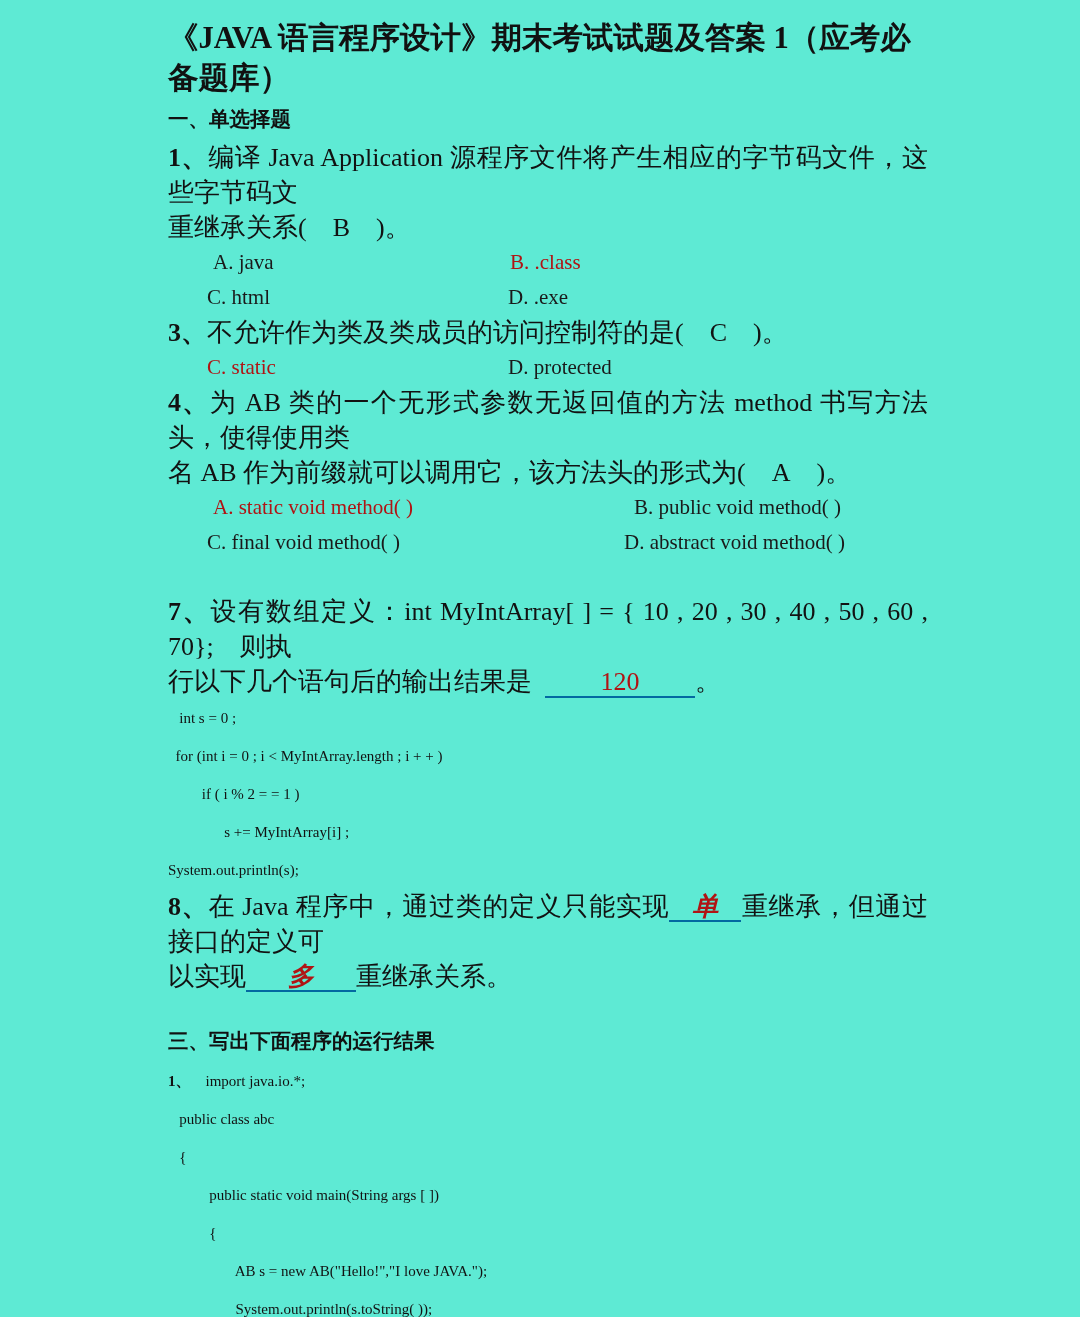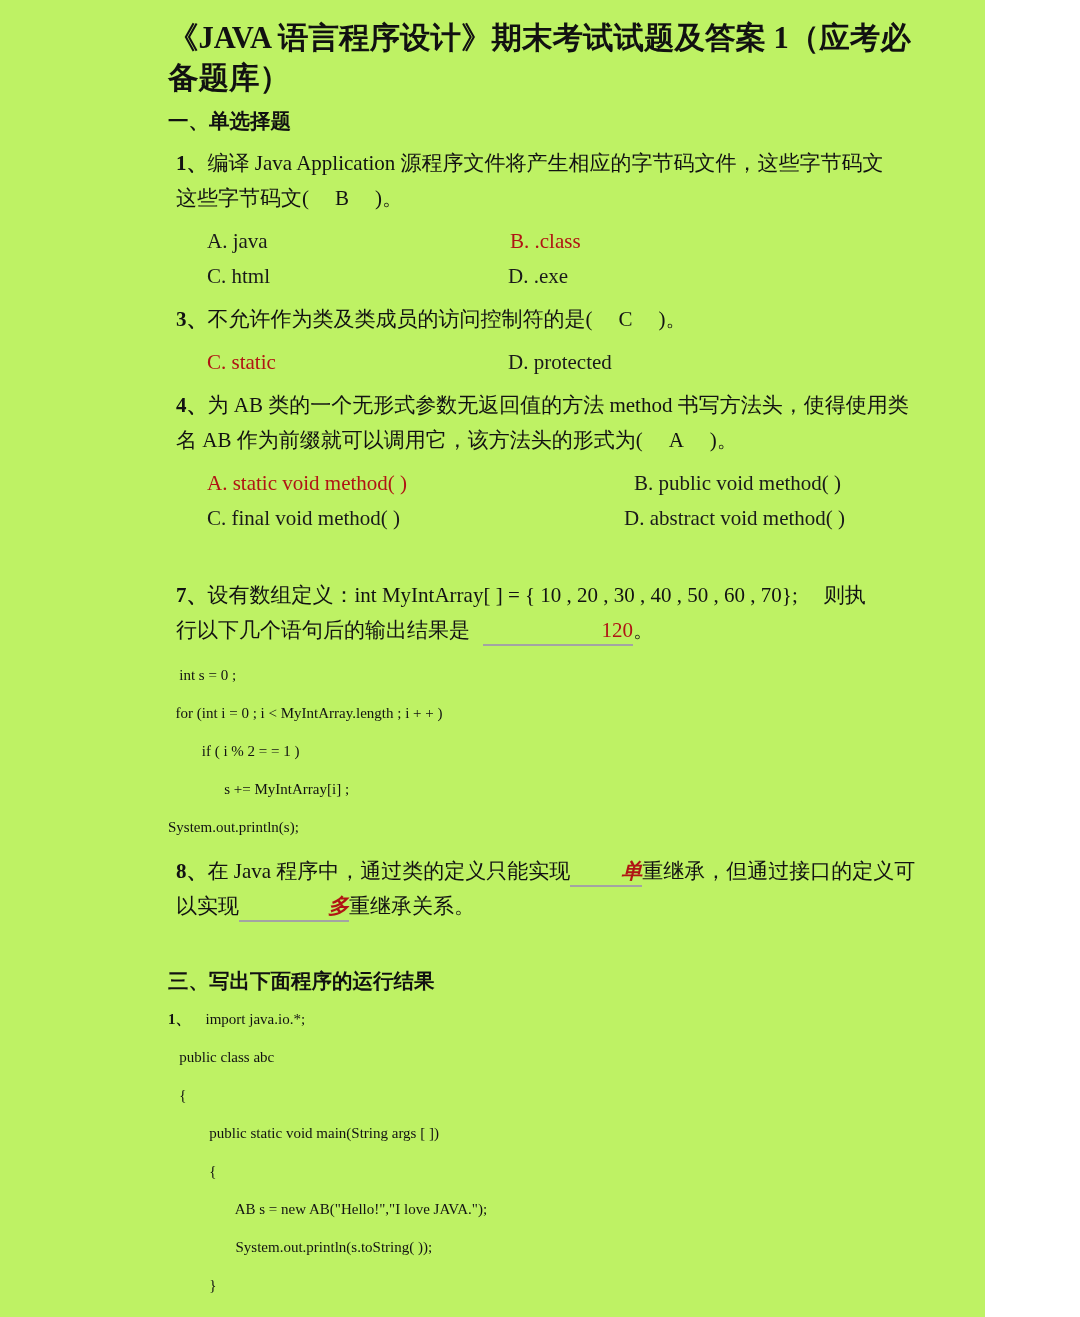--- a/index.html
+++ b/index.html
@@ -2,23 +2,23 @@
 <html><head>
 <meta charset="utf-8">
 <style>
   html, body {
     margin: 0;
     padding: 0;
     background: #ffffff;
   }
   .page {
     position: relative;
-    width: 985px;
+    width: 1080px;
     height: 1317px;
-    background: #bef264;
+    background: #5eead4;
     font-family: "Liberation Serif", "DejaVu Serif", serif;
     color: #1a1a1a;
     overflow: hidden;
   }
   .content {
     position: absolute;
     left: 168px;
     top: 18px;
     width: 760px;
   }
@@ -30,54 +30,54 @@
     font-size: 30.5px;
     line-height: 40px;
     letter-spacing: 0px;
     color: #111111;
     margin: 0 0 4px 0;
     text-indent: 0;
   }
 
   
   .section-head {
-    font-family: Liberation Serif, serif;
+    font-family: Liberation Mono, monospace;
     font-weight: bold;
     font-size: 20.5px;
     line-height: 34px;
     color: #111111;
     margin: 6px 0 2px 0;
   }
 
   
   .q {
-    font-size: 21px;
+    font-size: 26px;
     line-height: 35px;
-    margin: 8px;
+    margin: 0;
     color: #121212;
     text-align: justify;
     text-justify: inter-ideograph;
   }
   .q b, .qnum {
     font-weight: bold;
   }
 
   
   .opts {
     position: relative;
     font-size: 21px;
     line-height: 35px;
     height: 35px;
   }
   .opt {
     position: absolute;
     white-space: nowrap;
     top: 0;
   }
-  .opt-a { left: 39px; }
+  .opt-a { left: 45px; }
   .opt-b { left: 342px; }
   .opt-c { left: 39px; }
   .opt-d { left: 340px; }
   .wide .opt-b { left: 466px; }
   .wide .opt-d { left: 456px; }
 
   .ans-red {
     color: #b01414;
   }
 
@@ -85,22 +85,22 @@
   .code {
     font-size: 15px;
     line-height: 38px;
     white-space: pre;
     color: #121212;
   }
 
   
   .blank {
     display: inline-block;
-    border-bottom: 2px solid #a3a3a3;
-    text-align: right;
+    border-bottom: 2px solid #0369a1;
+    text-align: center;
     color: #b01414;
     vertical-align: baseline;
     line-height: 28px;
   }
   .blank-120 { width: 150px; }
   .blank-dan { width: 72px; }
   .blank-duo { width: 110px; }
 
   .blank-hand {
     font-family: "DejaVu Serif", serif;
@@ -117,21 +117,21 @@
 
 <div class="page">
   <div class="content">
 
     <h1 class="doc-title">《JAVA 语言程序设计》期末考试试题及答案 1（应考必备题库）</h1>
 
     <div class="section-head">一、单选择题</div>
 
     <p class="q">
       <b class="qnum">1、</b><span>编译 Java    Application  源程序文件将产生相应的字节码文件，这些字节码文</span><br>
-      <span>这些字节码文(</span><span class="gap-wide"></span><span>B</span><span class="gap-wide"></span><span>)。</span>
+      <span>重继承关系(</span><span class="gap-wide"></span><span>B</span><span class="gap-wide"></span><span>)。</span>
     </p>
     <div class="opts">
       <span class="opt opt-a">A. java</span>
       <span class="opt opt-b ans-red">B. .class</span>
     </div>
     <div class="opts">
       <span class="opt opt-c">C. html</span>
       <span class="opt opt-d">D. .exe</span>
     </div>
 

